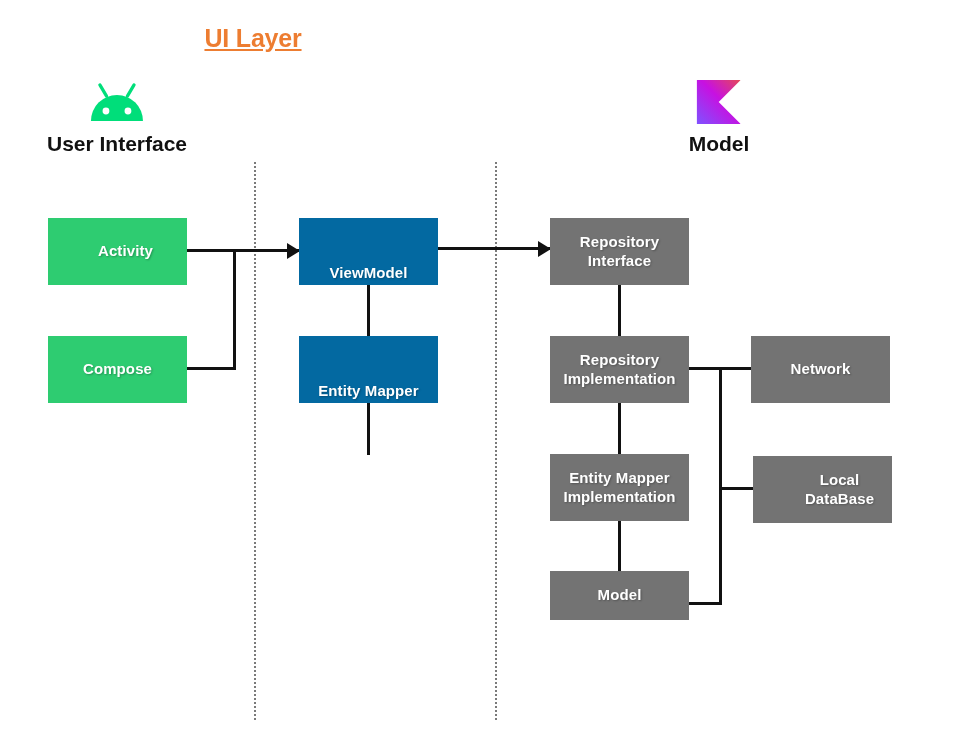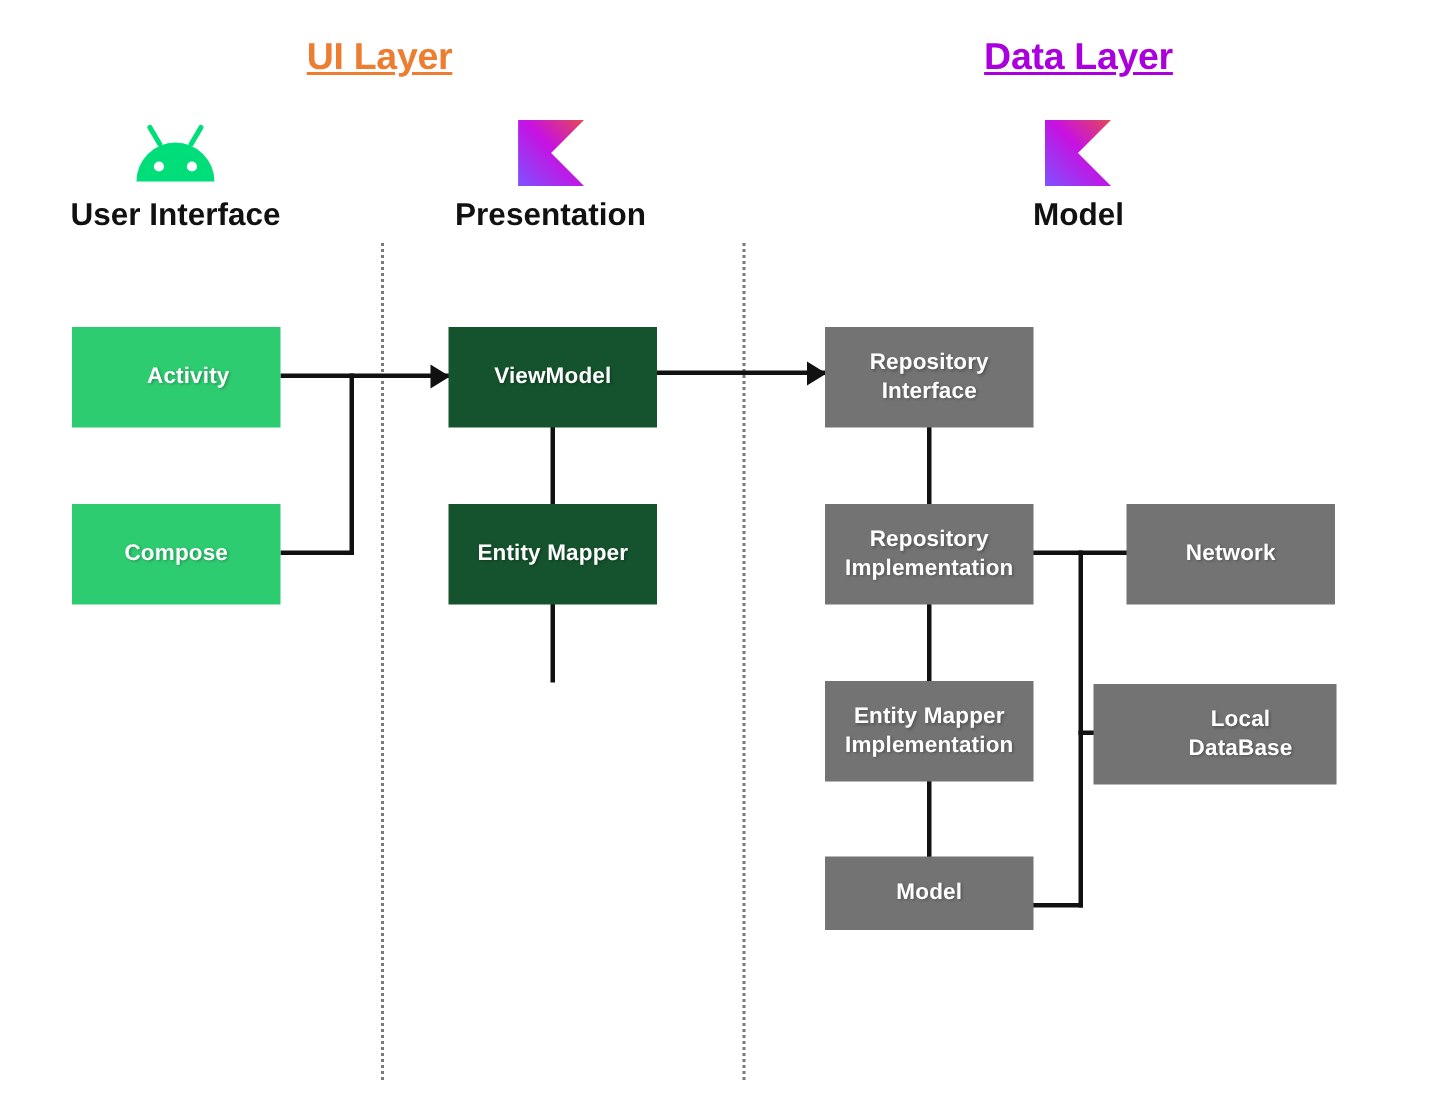--- a/index.html
+++ b/index.html
@@ -77,21 +77,21 @@
     font-size: 15px;
     font-weight: bold;
     line-height: 1.25;
     letter-spacing: 0.1px;
     box-sizing: border-box;
     padding: 2px 6px;
     text-shadow: 1px 1px 2px rgba(0,0,0,0.28);
     z-index: 3;
   }
   .node.green  { background: #2ECC71; }
-  .node.orange { background: #14532d; }
+  .node.orange { background: #0369a1; align-items: flex-end; }
   .node.purple { background: #737373; }
 
   
   .line {
     position: absolute;
     background: #111111;
     z-index: 1;
   }
   .line.h { height: 3px; }
   .line.v { width: 3px; }
@@ -105,52 +105,36 @@
     border-left: 13px solid #111111;
     z-index: 2;
   }
 </style>
 </head>
 <body>
 
 <div id="canvas">
 
   <div class="layer-title" id="ui-layer-title">UI Layer</div>
-  <div class="layer-title" id="data-layer-title">Data Layer</div>
 
   <div class="col-head" id="col-user-interface">
     <span class="icon-wrap">
       <svg width="62" height="44" viewBox="0 0 62 44" aria-hidden="true">
         <g fill="none" stroke="#00DE7A" stroke-width="3.4" stroke-linecap="round">
           <line x1="14" y1="5" x2="20.5" y2="16"></line>
           <line x1="48" y1="5" x2="41.5" y2="16"></line>
         </g>
         <path d="M5 41 A26 26 0 0 1 57 41 Z" fill="#00DE7A"></path>
         <circle cx="20" cy="31" r="3.4" fill="#ffffff"></circle>
         <circle cx="42" cy="31" r="3.4" fill="#ffffff"></circle>
       </svg>
     </span>
     <span class="col-label">User Interface</span>
   </div>
 
-  <div class="col-head" id="col-presentation">
-    <span class="icon-wrap">
-      <svg width="44" height="44" viewBox="0 0 44 44" aria-hidden="true">
-        <defs>
-          <linearGradient id="kgrad1" x1="0%" y1="100%" x2="100%" y2="0%">
-            <stop offset="0%" stop-color="#7F52FF"></stop>
-            <stop offset="55%" stop-color="#C711E1"></stop>
-            <stop offset="100%" stop-color="#E44857"></stop>
-          </linearGradient>
-        </defs>
-        <path d="M0 0 H44 L22 22 L44 44 H0 Z" fill="url(#kgrad1)"></path>
-      </svg>
-    </span>
-    <span class="col-label">Presentation</span>
-  </div>
 
   <div class="col-head" id="col-data">
     <span class="icon-wrap">
       <svg width="44" height="44" viewBox="0 0 44 44" aria-hidden="true">
         <defs>
           <linearGradient id="kgrad2" x1="0%" y1="100%" x2="100%" y2="0%">
             <stop offset="0%" stop-color="#7F52FF"></stop>
             <stop offset="55%" stop-color="#C711E1"></stop>
             <stop offset="100%" stop-color="#E44857"></stop>
           </linearGradient>
@@ -217,20 +201,20 @@
       <span>Implementation</span>
     </span>
   </div>
   <div class="node purple" style="left:550px; top:571px; width:139px; height:49px;">
     <span>Model</span>
   </div>
 
   <div class="node purple" style="left:751px; top:336px; width:139px; height:67px;text-align:center;">
     <span>Network</span>
   </div>
-  <div class="node purple" style="left:729px; top:456px; width:162px; height:67px;padding-left:40px;">
+  <div class="node purple" style="left:753px; top:456px; width:139px; height:67px;padding-left:40px;">
     <span>
       <span>Local</span><br>
       <span>DataBase</span>
     </span>
   </div>
 
 </div>
 
 </body></html>

